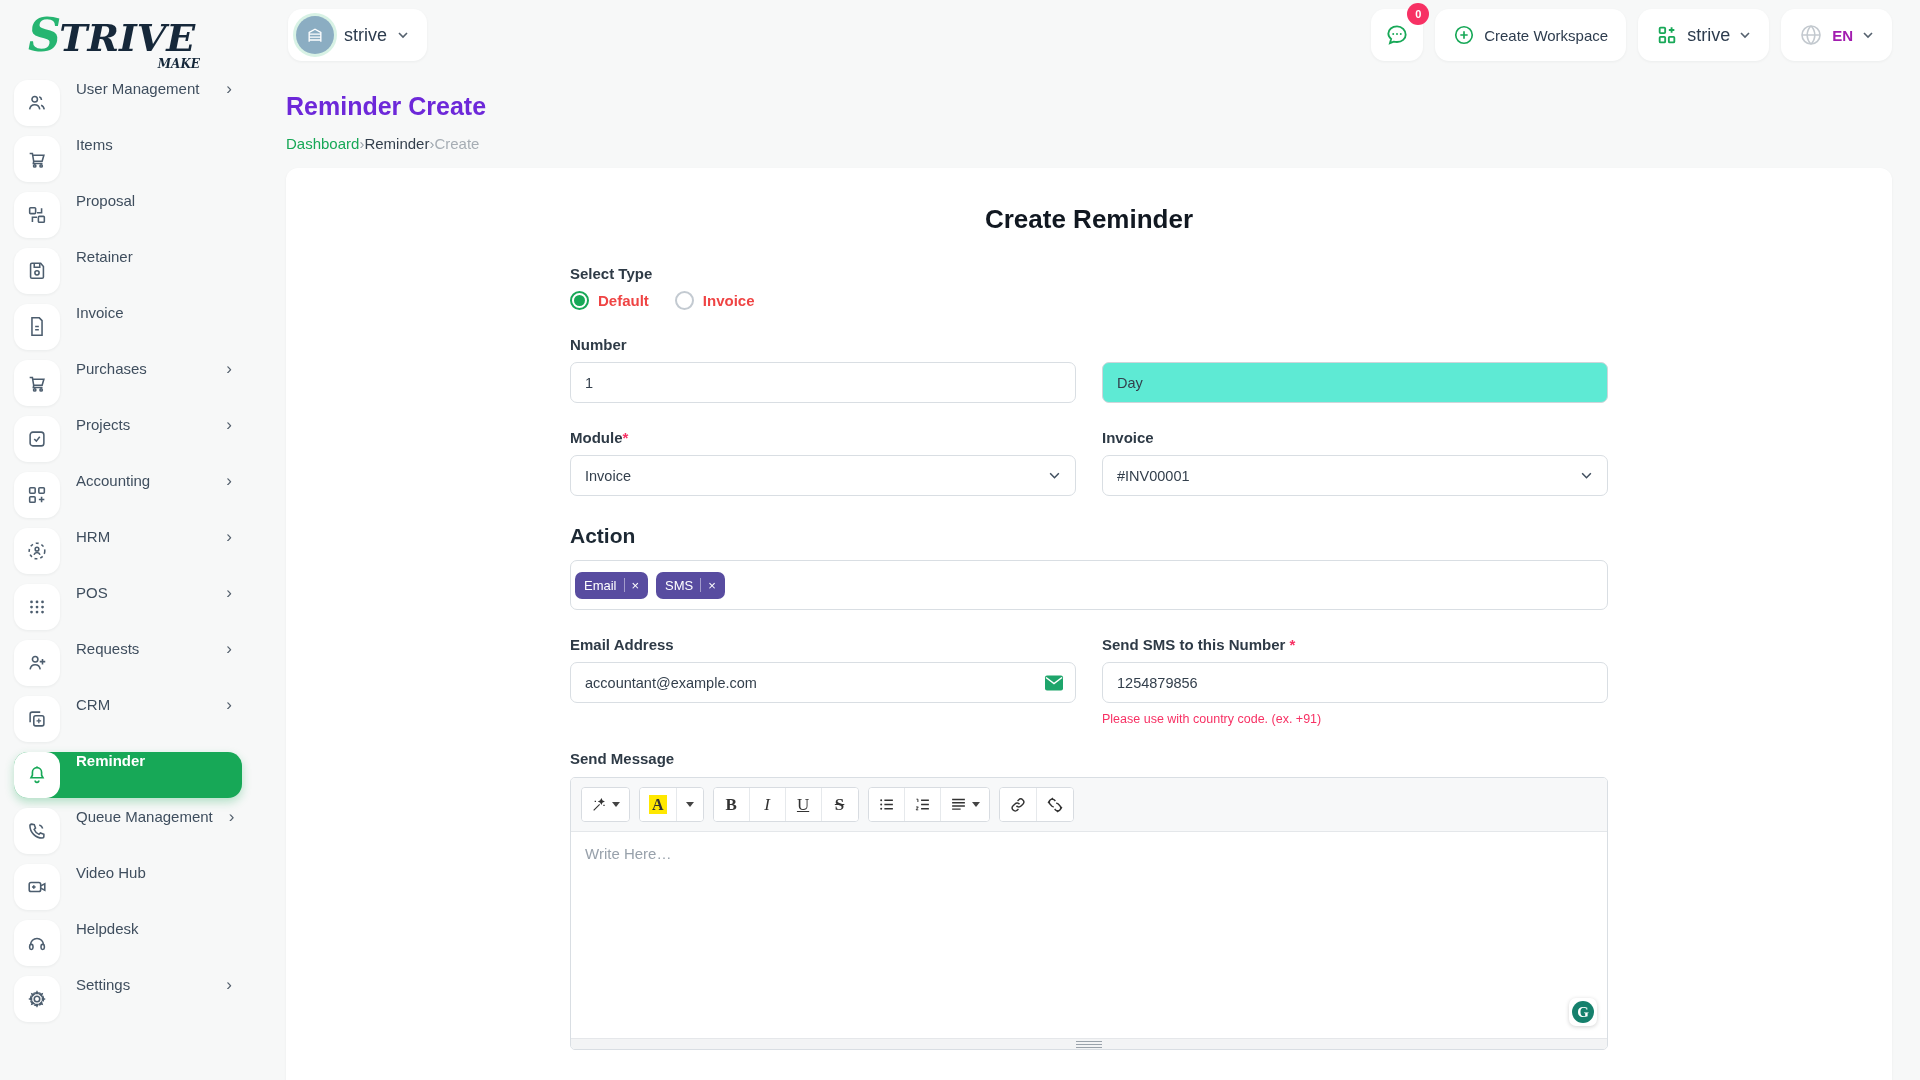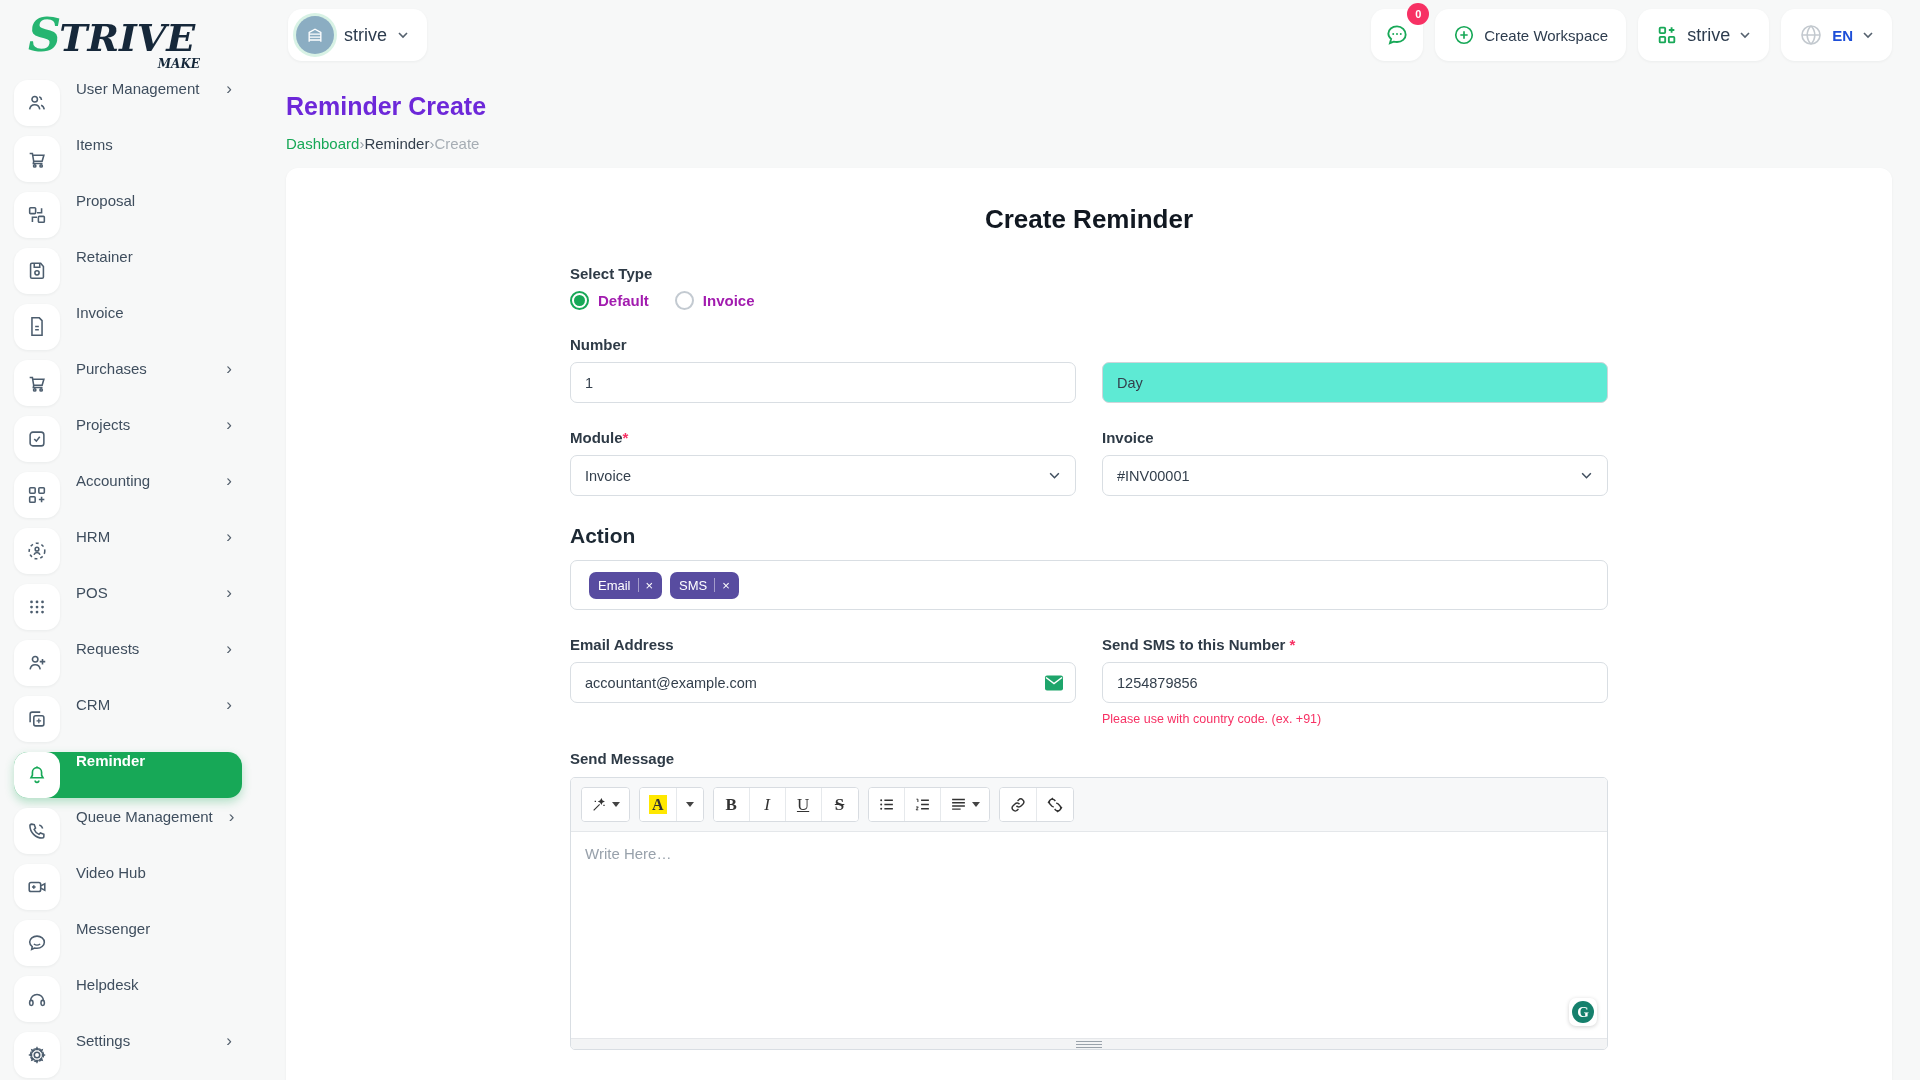--- a/index.html
+++ b/index.html
@@ -15,21 +15,21 @@
   .logo .rest { font-family:"DejaVu Serif", serif; font-weight:bold; font-style:italic; font-size:38px; color:#16283a; letter-spacing:0px; }
   .logo .make { position:absolute; right:28px; bottom:-12px; font-family:"DejaVu Serif", serif; font-weight:bold; font-style:italic; font-size:12px; color:#16283a; }
   .ws-pill { margin-left:60px; background:#fff; border-radius:14px; height:52px; display:flex; align-items:center; gap:10px; padding:0 18px 0 8px; box-shadow:0 1px 3px rgba(20,30,40,.05); cursor:pointer; }
   .ws-avatar { width:38px; height:38px; border-radius:50%; background:#8badc2; display:flex; align-items:center; justify-content:center; box-shadow:0 0 0 3px rgba(38,181,113,.18); }
   .ws-name { font-size:18px; color:#2d3c4e; font-weight:500; }
   .top-right { margin-left:auto; display:flex; align-items:center; gap:12px; }
   .icon-btn { position:relative; width:52px; height:52px; background:#fff; border-radius:14px; display:flex; align-items:center; justify-content:center; box-shadow:0 1px 3px rgba(20,30,40,.05); cursor:pointer; }
   .badge { position:absolute; top:-6px; right:-6px; min-width:22px; height:22px; border-radius:50%; background:#f73164; color:#fff; font-size:11px; font-weight:bold; display:flex; align-items:center; justify-content:center; }
   .pill-btn { height:52px; background:#fff; border-radius:14px; display:flex; align-items:center; gap:9px; padding:0 18px; box-shadow:0 1px 3px rgba(20,30,40,.05); font-size:15px; color:#2d3c4e; cursor:pointer; border:none; }
   .pill-btn .big { font-size:18px; font-weight:500; }
-  .lang-code { color:#1d4ed8; font-weight:bold; font-size:15px; }
+  .lang-code { color:#a21caf; font-weight:bold; font-size:15px; }
   .chev-down { width:12px; height:12px; }
   
   .sidebar { position:absolute; top:74px; left:0; width:258px; padding:6px 16px 0 14px; }
   .nav-item { display:flex; align-items:flex-start; gap:16px; height:46px; margin-bottom:10px; border-radius:14px; cursor:pointer; position:relative; padding-right:10px; }
   .tile { width:46px; height:46px; min-width:46px; background:#fff; border-radius:14px; box-shadow:0 1px 3px rgba(20,30,40,.06); display:flex; align-items:center; justify-content:center; color:#4c5d6e; }
   .nav-label { font-size:15px; color:#3f4e5e; font-weight:500; white-space:nowrap; }
   .nav-chev { margin-left:auto; color:#55616e; font-size:17px; line-height:1; }
   .nav-chev::before { content:"›"; }
   .nav-item.active { background:#17a857; box-shadow:0 4px 10px rgba(23,168,87,.3); }
   .nav-item.active .nav-label { color:#fff; font-weight:bold; }
@@ -43,32 +43,32 @@
   .crumb-muted { color:#a6adb4; }
   .crumb-sep { color:#9aa3ab; font-size:15px; }
   .crumb-sep::before { content:"›"; }
   .card { margin-top:16px; background:#fff; border-radius:12px; box-shadow:0 1px 3px rgba(20,30,40,.05); min-height:980px; padding-top:36px; }
   .form-wrap { width:1038px; margin:0 auto; }
   .form-title { text-align:center; font-size:26px; font-weight:bold; color:#111821; }
   .lbl { display:block; font-size:15px; font-weight:600; color:#2e3a46; margin-bottom:9px; }
   .req { color:#f73164; }
   .block { margin-top:26px; }
   .radio-row { display:flex; align-items:center; gap:26px; margin-top:4px; }
-  .radio { display:flex; align-items:center; gap:9px; font-size:15px; font-weight:600; color:#a21caf; cursor:pointer; }
+  .radio { display:flex; align-items:center; gap:9px; font-size:15px; font-weight:600; color:#ef4444; cursor:pointer; }
   .rdot { width:19px; height:19px; border-radius:50%; border:2px solid #c3cad1; background:#fff; position:relative; }
   .rdot.checked { border-color:#17a857; }
   .rdot.checked::after { content:""; position:absolute; inset:2px; border-radius:50%; background:#17a857; }
   .grid2 { display:grid; grid-template-columns:1fr 1fr; column-gap:26px; }
   .field { width:100%; height:41px; border:1px solid #d9dee3; border-radius:7px; background:#fff; font-size:14.5px; color:#333f4c; padding:0 14px; font-family:"Liberation Sans", sans-serif; outline:none; display:flex; align-items:center; }
   input.field { display:block; }
   .field.disabled { background:#5eead4; border-color:#cfd5da; color:#333f4c; }
   .select { justify-content:space-between; cursor:pointer; }
   .select svg { color:#3f4e5e; }
   .section-h { font-size:21px; font-weight:bold; color:#1c2833; margin-top:28px; }
-  .tagbox { margin-top:12px; border:1px solid #d9dee3; border-radius:7px; min-height:50px; padding:8px 18px; display:flex; align-items:center; gap:8px; }
+  .tagbox { margin-top:12px; border:1px solid #d9dee3; border-radius:7px; min-height:50px; padding:8px 4px; display:flex; align-items:center; gap:8px; }
   .tag { background:#584ca0; color:#fff; border-radius:7px; font-size:13px; display:flex; align-items:center; gap:7px; padding:6px 9px; }
   .tag-sep { width:1px; height:14px; background:rgba(255,255,255,.45); }
   .tag-x { cursor:pointer; font-size:13px; line-height:1; }
   .tag-x::before { content:"×"; }
   .input-ico-wrap { position:relative; }
   .input-ico-wrap input { padding-right:44px; }
   .mail-ico { position:absolute; right:12px; top:50%; transform:translateY(-50%); }
   .helper { margin-top:9px; font-size:12.5px; color:#f73164; }
   
   .editor { margin-top:10px; border:1px solid #d9dee3; border-radius:5px; overflow:hidden; }
@@ -335,29 +335,20 @@
     <span class="tile">
         <svg width="22" height="22" viewBox="0 0 24 24" fill="none" stroke="currentColor" stroke-width="1.7">
           <rect x="3.5" y="7" width="12.5" height="10" rx="2"></rect>
           <path d="M16 10.8l4.5-2.3v7l-4.5-2.3"></path>
           <path d="M8.5 10v4M6.5 12h4"></path>
         </svg>
       </span>
     <span class="nav-label">Video Hub</span>
   </div>
 
-  <div class="nav-item">
-    <span class="tile">
-        <svg width="22" height="22" viewBox="0 0 24 24" fill="none" stroke="currentColor" stroke-width="1.7">
-          <path d="M12 4.5c-4.4 0-8 2.9-8 6.5 0 2 1.1 3.7 2.8 4.9l-.6 3 3.2-1.5c.8.2 1.7.3 2.6.3 4.4 0 8-2.9 8-6.5s-3.6-6.7-8-6.7z"></path>
-          <path d="M8.5 13c2 1.5 5 1.5 7 0" stroke-width="1.4"></path>
-        </svg>
-      </span>
-    <span class="nav-label">Messenger</span>
-  </div>
 
   <div class="nav-item">
     <span class="tile">
         <svg width="22" height="22" viewBox="0 0 24 24" fill="none" stroke="currentColor" stroke-width="1.7">
           <path d="M5 14a7 7 0 0 1 14 0"></path>
           <rect x="4" y="13.5" width="3.6" height="5.5" rx="1.8"></rect>
           <rect x="16.4" y="13.5" width="3.6" height="5.5" rx="1.8"></rect>
         </svg>
       </span>
     <span class="nav-label">Helpdesk</span>

